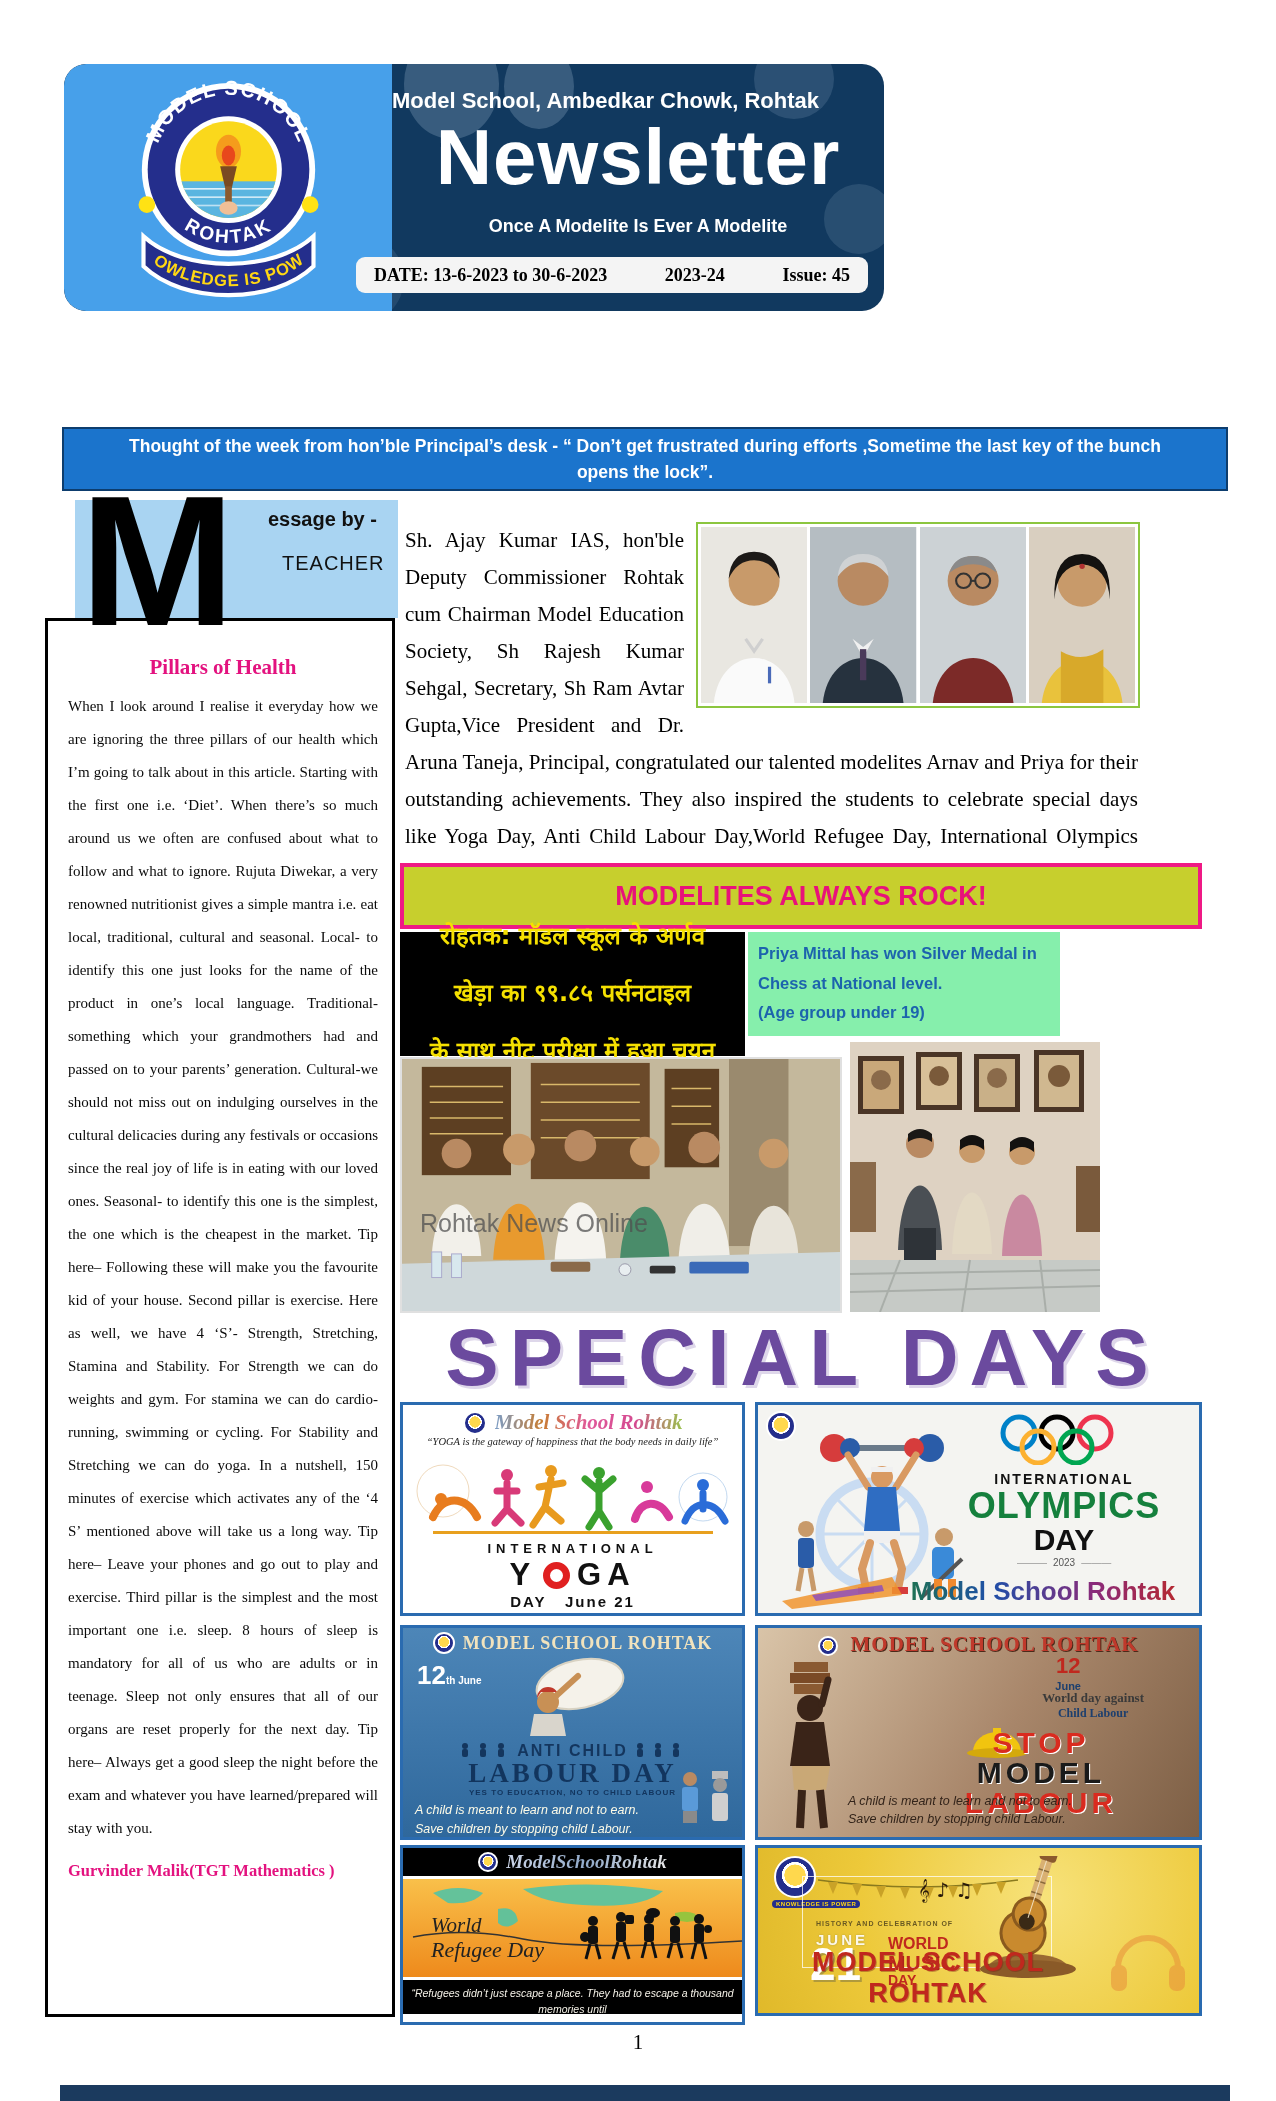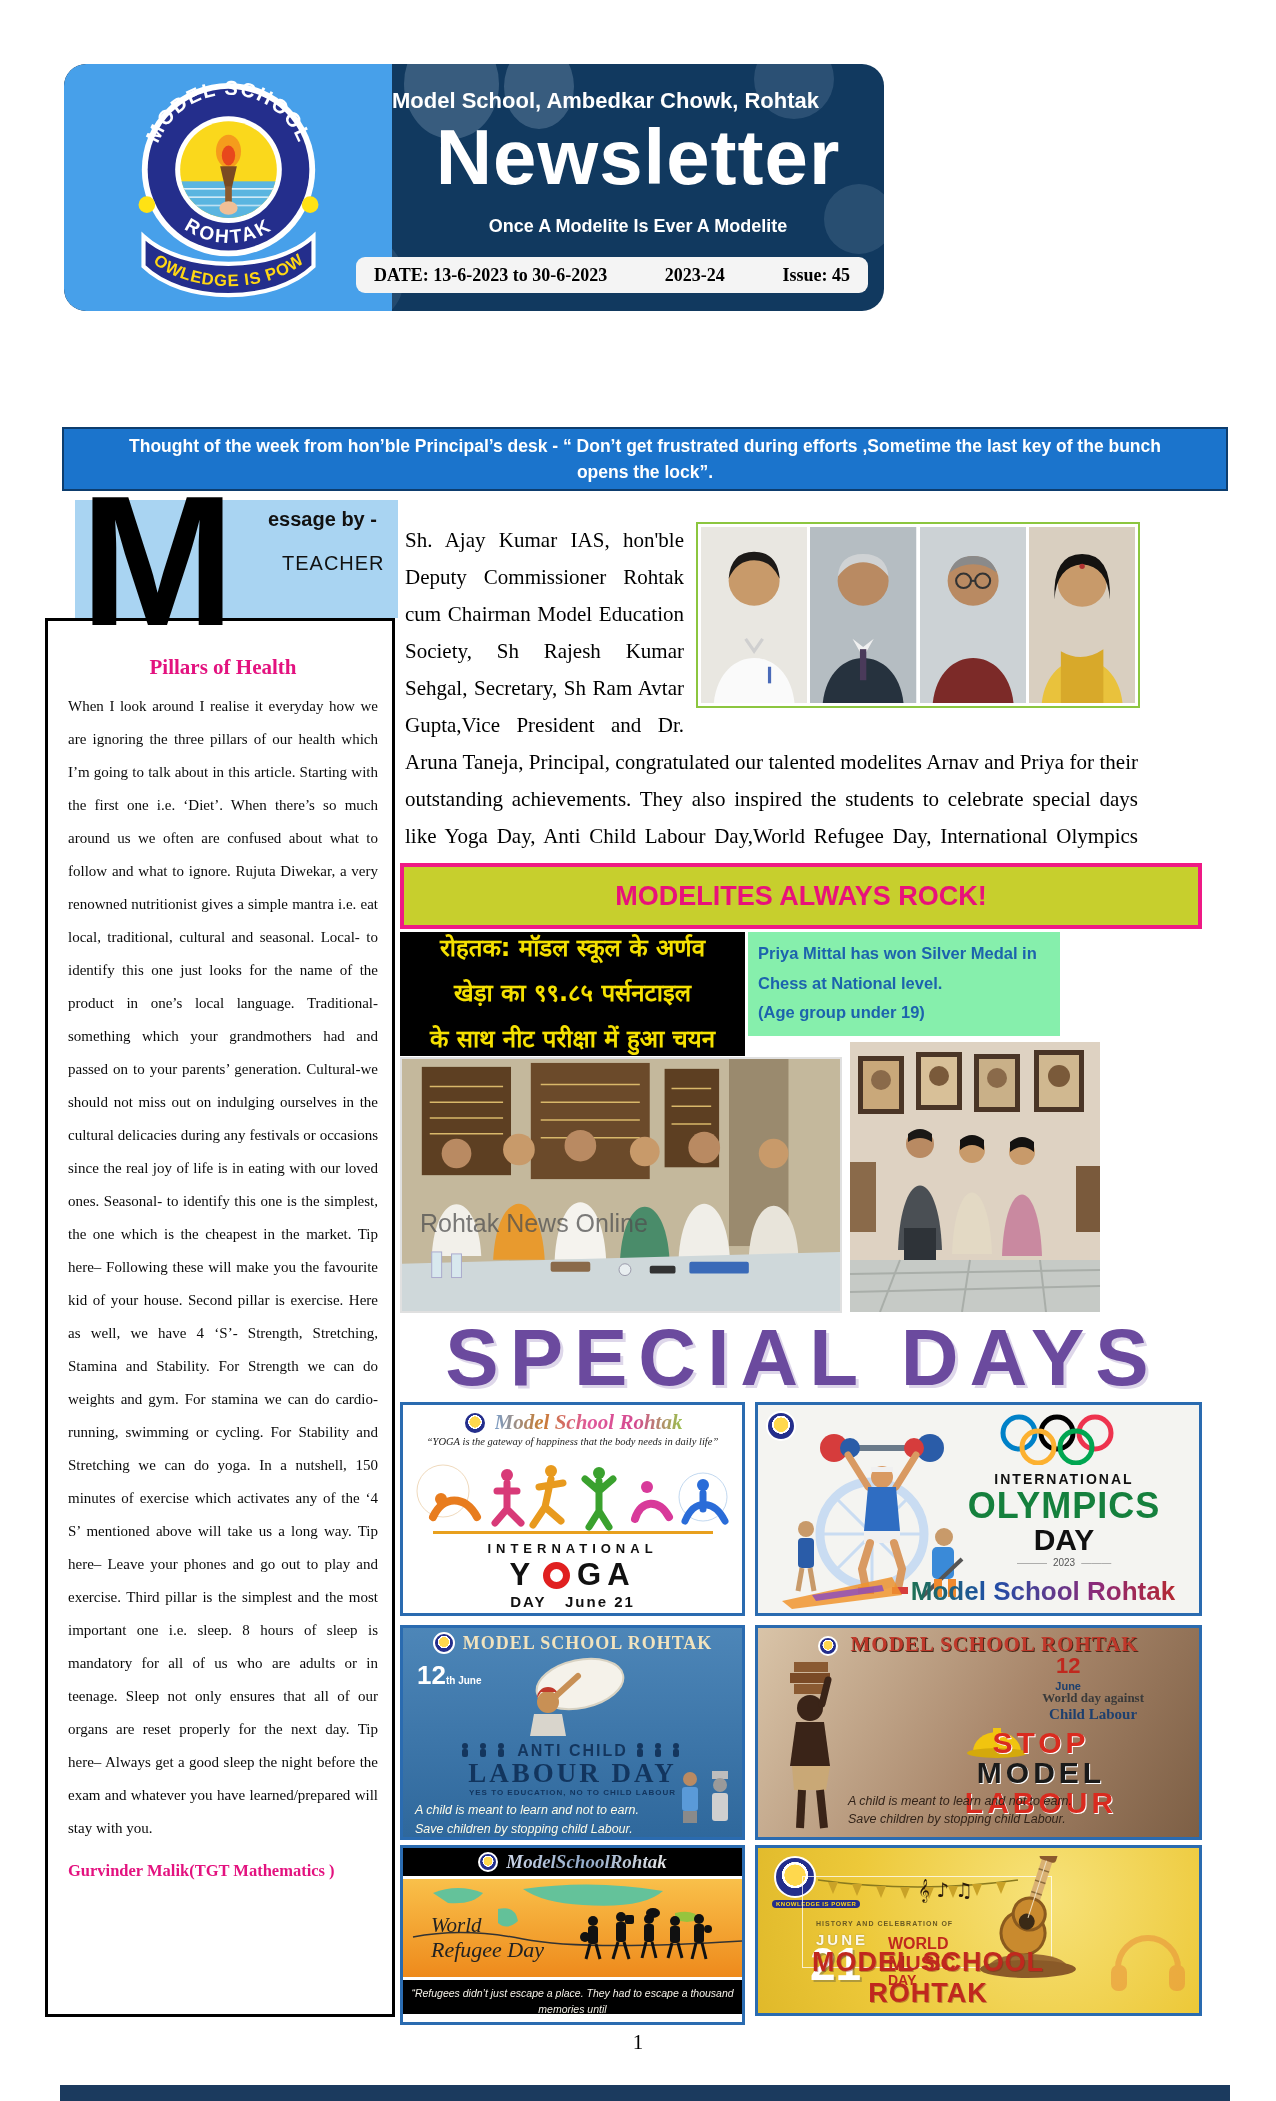--- a/index.html
+++ b/index.html
@@ -48,21 +48,21 @@
   .portraits { float:right; width:440px; height:182px; margin:2px 0 8px 14px; background:#fff;
                border:3px solid #fff; outline:2px solid #8cc63f; display:flex; gap:3px; }
   .portrait { flex:1; overflow:hidden; }
   .portrait svg { width:100%; height:100%; display:block; }
 
   
   .rock-banner { position:absolute; left:400px; top:863px; width:802px; height:66px; background:#c7cf2d;
                  border:4px solid #ef1985; display:flex; align-items:center; justify-content:center; }
   .rock-banner span { color:#e8127a; font-weight:800; font-size:27px; }
   .hindi-box { position:absolute; left:400px; top:932px; width:345px; height:124px; background:#000;
-               display:flex; flex-direction:column; align-items:center; justify-content:center; gap:8px; }
+               display:flex; flex-direction:column; align-items:center; justify-content:center; gap:20px; }
   .hindi-box div { color:#f5e000; font-weight:bold; font-size:24px; line-height:1.55; white-space:nowrap;
                    font-family:"DejaVu Sans", sans-serif; }
   .priya-box { position:absolute; left:748px; top:932px; width:312px; height:104px; background:#86efac;
                padding:7px 10px; }
   .priya-box div { color:#1c63ad; font-weight:bold; font-size:16.5px; line-height:1.8; white-space:nowrap; }
   .news-photo { position:absolute; left:400px; top:1057px; width:442px; height:256px; border:2px solid #e0e0e0; }
   .news-photo svg { width:100%; height:100%; display:block; }
   .watermark { position:absolute; left:18px; top:150px; color:rgba(80,80,80,.75); font-size:25px; }
   .chess-photo { position:absolute; left:850px; top:1042px; width:250px; height:270px; }
   .chess-photo svg { width:100%; height:100%; display:block; }
@@ -119,21 +119,21 @@
   .anti-cap { text-align:left; margin-left:12px; color:#fdfbe8; font-style:italic; font-size:12.5px; line-height:1.5; }
 
   
   .stop-school { text-align:center; color:#c0392b; font-family:"Liberation Serif", serif; font-weight:bold;
                  font-size:21px; letter-spacing:1px; margin-top:4px; text-shadow:1px 1px 0 #4a2a1a; }
   .stop-date { position:absolute; right:118px; top:28px; text-align:center; }
   .stop-date b { color:#c0281e; font-weight:800; font-size:22px; display:block; line-height:.9; }
   .stop-date i { color:#1d3f6e; font-size:11px; font-style:normal; font-weight:bold; }
   .stop-sub { position:absolute; right:55px; top:62px; text-align:center; font-family:"Liberation Serif", serif; }
   .stop-sub .s1 { color:#3a3a3a; font-size:13px; font-weight:bold; display:block; }
-  .stop-sub .s2 { color:#1d3f6e; font-size:15px; font-weight:bold; display:block; }
+  .stop-sub .s2 { color:#1d3f6e; font-size:12px; font-weight:bold; display:block; }
   .stop-words { position:absolute; right:48px; top:100px; width:220px; text-align:center; line-height:1.0; }
   .stop-words .w1, .stop-words .w3 { color:#d92b1f; font-weight:800; font-size:30px; letter-spacing:4px;
                   text-shadow:1px 1px 0 #fff; display:block; }
   .stop-words .w2 { color:#1a1a1a; font-weight:800; font-size:30px; letter-spacing:4px;
                   text-shadow:1px 1px 0 #fff; display:block; }
   .stop-cap { position:absolute; left:90px; bottom:8px; color:#33241a; font-style:italic; font-size:12.5px; line-height:1.5; }
 
   
   .refu-head { display:flex; align-items:center; justify-content:center; gap:8px; height:28px; background:#000; }
   .refu-school { font-family:"Liberation Serif", serif; font-style:italic; font-weight:bold; font-size:19px;

